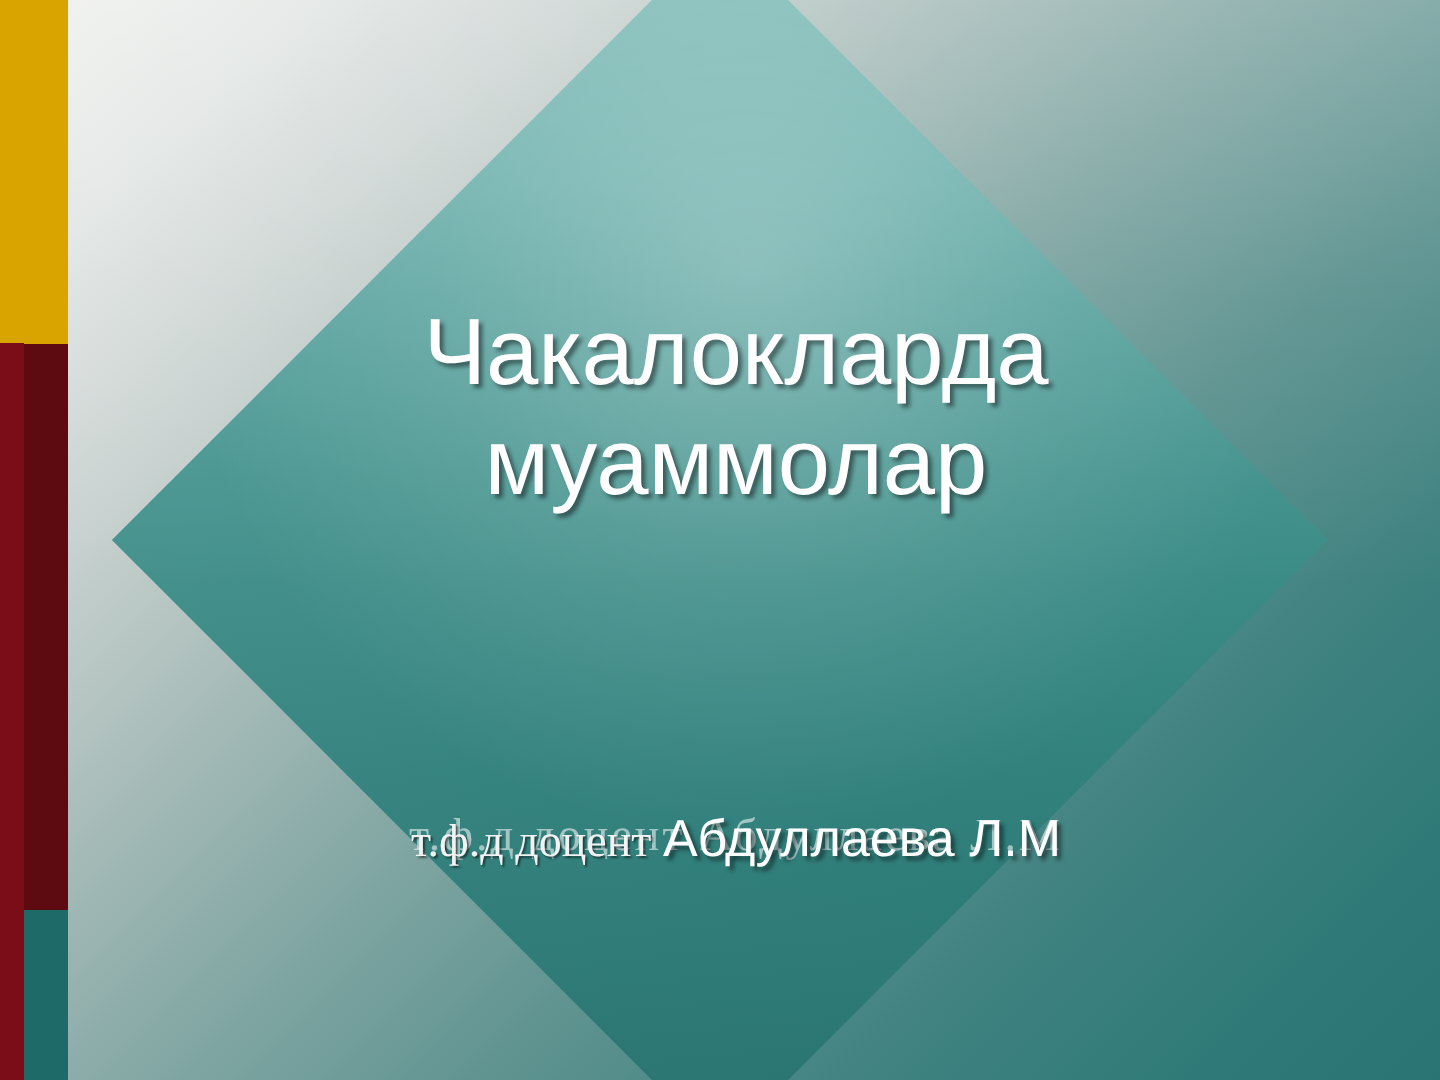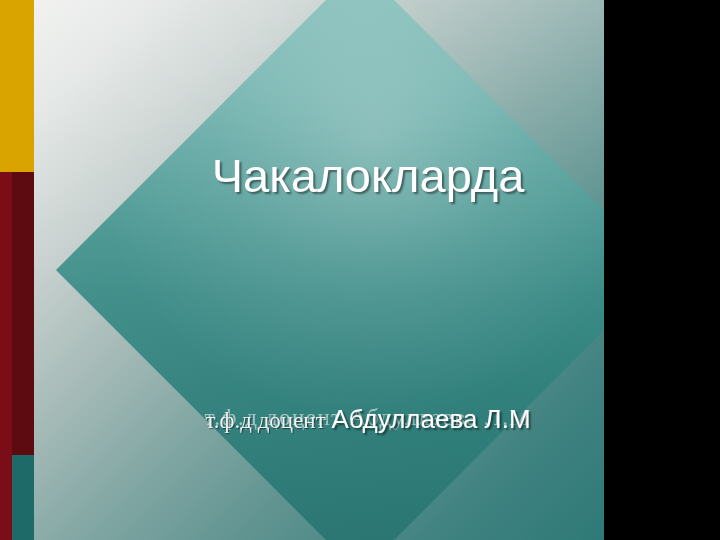--- a/index.html
+++ b/index.html
@@ -5,21 +5,21 @@
   html, body {
     margin: 0;
     padding: 0;
     background: #000;
   }
   body {
     font-family: "Liberation Sans", sans-serif;
   }
   #slide {
     position: relative;
-    width: 604px;
+    width: 720px;
     height: 540px;
     overflow: hidden;
     background: #2d7d7d;
   }
   
   .bg-base {
     position: absolute;
     left: 0; top: 0;
     width: 720px; height: 540px;
     background:
@@ -170,20 +170,21 @@
   <div class="light-wash"></div>
 
   <div class="bar-yellow"></div>
   <div class="bar-dark-red"></div>
   <div class="bar-mid-dark"></div>
   <div class="bar-teal-bottom"></div>
   <div class="edge-strip"></div>
 
   <div class="title">
     <div>Чакалокларда</div>
+    <div>муаммолар</div>
   </div>
 
   <div class="subtitle-ghost">т.ф.д доцент Абдуллаева Л.М</div>
 
   <div class="subtitle">
     <span class="seg-serif">т.ф.д доцент </span><span class="seg-bold">Абдуллаева Л.М</span>
   </div>
 
 </div>
 

